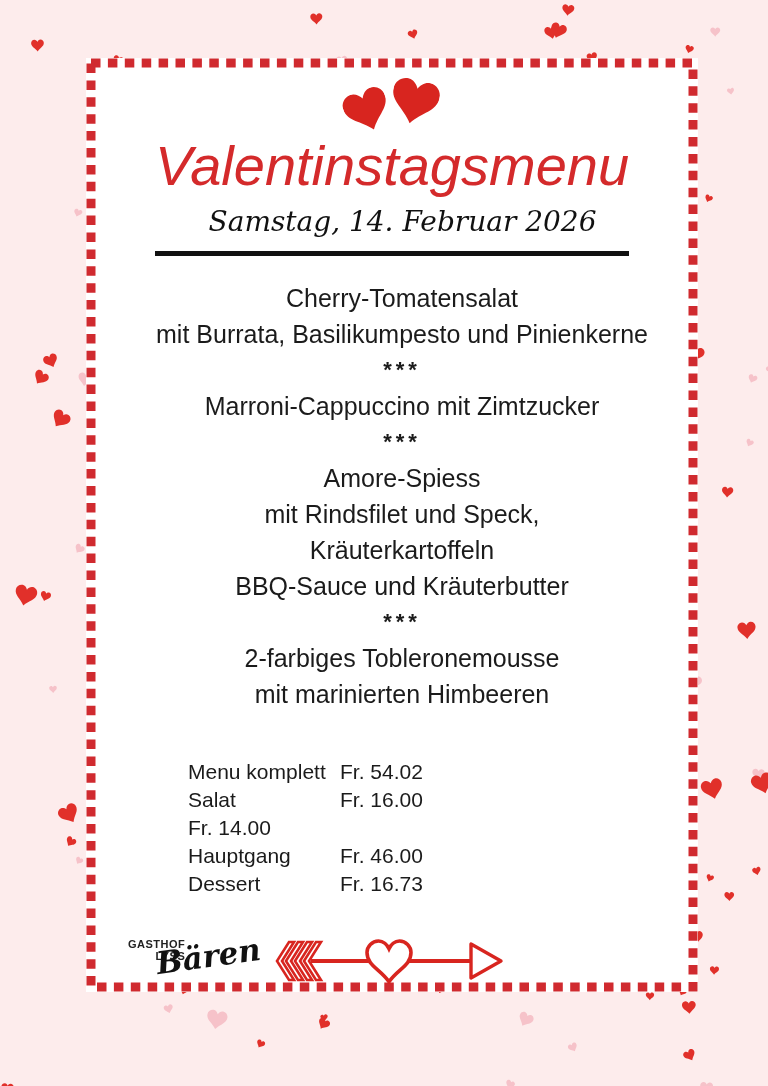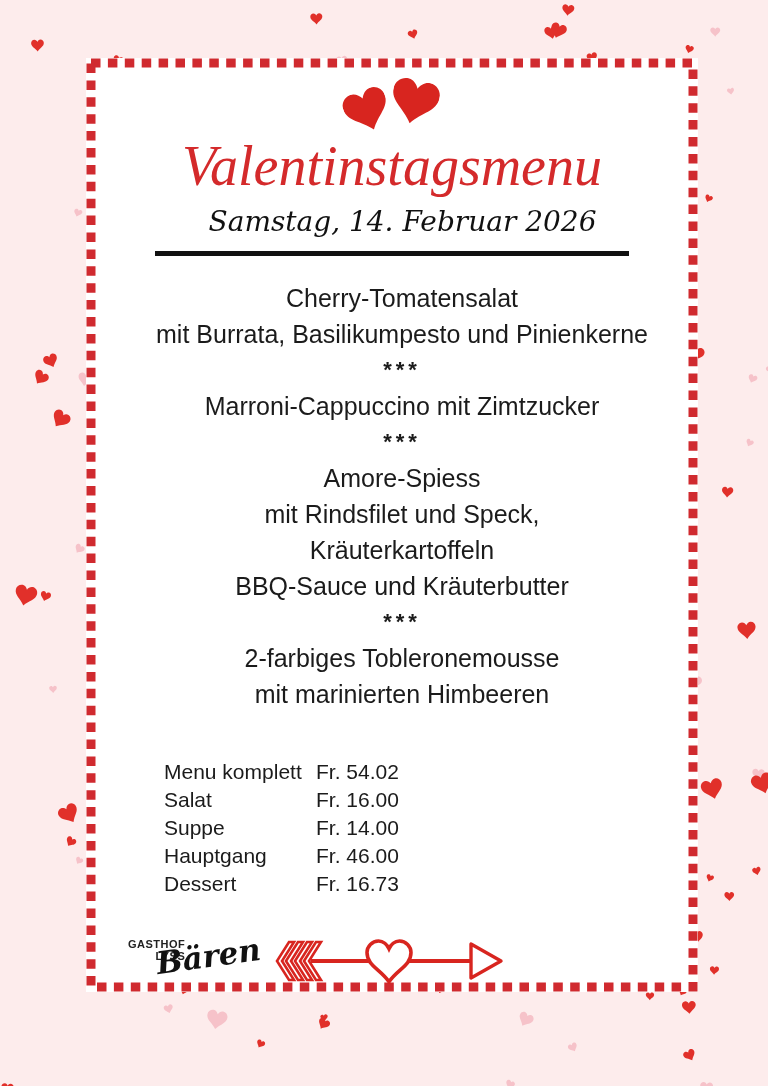--- a/index.html
+++ b/index.html
@@ -26,21 +26,21 @@
   .hearts-pair{
     position:relative;
     width:110px;height:56px;
     margin:20px auto 0;
   }
   .hearts-pair svg{position:absolute;}
   .hp-left{left:8px;top:12px;transform:rotate(-20deg);}
   .hp-right{left:54px;top:2px;transform:rotate(13deg);}
   .title{
     margin:0;
-    font-family:Liberation Serif, serif;
+    font-family:Liberation Sans, sans-serif;
     font-style:italic;
     font-weight:normal;
     font-size:56px;
     line-height:64px;
     color:var(--red,#d42a2b);
   }
   .date{
     margin-top:8px;
     font-family:"DejaVu Serif",serif;
     font-style:italic;
@@ -58,21 +58,21 @@
   .menu p{margin:0;line-height:36px;}
   .separator{
     font-weight:bold;
     font-size:22px;
     letter-spacing:4px;
     line-height:34px;
     margin:3px 0 7px;
   }
   .prices{
     margin-top:46px;
-    margin-left:78px;
+    margin-left:102px;
     width:280px;
     text-align:left;
     font-size:21px;
   }
   .price-row{display:flex;line-height:28px;}
   .price-label{width:152px;}
   .footer{
     position:absolute;
     left:0;top:846px;
     width:612px;height:70px;
@@ -322,21 +322,20 @@
       <div class="prices">
         <div class="price-row">
           <span class="price-label">Menu komplett</span>
           <span class="price-value">Fr. 54.02</span>
         </div>
         <div class="price-row">
           <span class="price-label">Salat</span>
           <span class="price-value">Fr. 16.00</span>
         </div>
         <div class="price-row">
-          <span class="price-label">Suppe</span>
           <span class="price-value">Fr. 14.00</span>
         </div>
         <div class="price-row">
           <span class="price-label">Hauptgang</span>
           <span class="price-value">Fr. 46.00</span>
         </div>
         <div class="price-row">
           <span class="price-label">Dessert</span>
           <span class="price-value">Fr. 16.73</span>
         </div>

